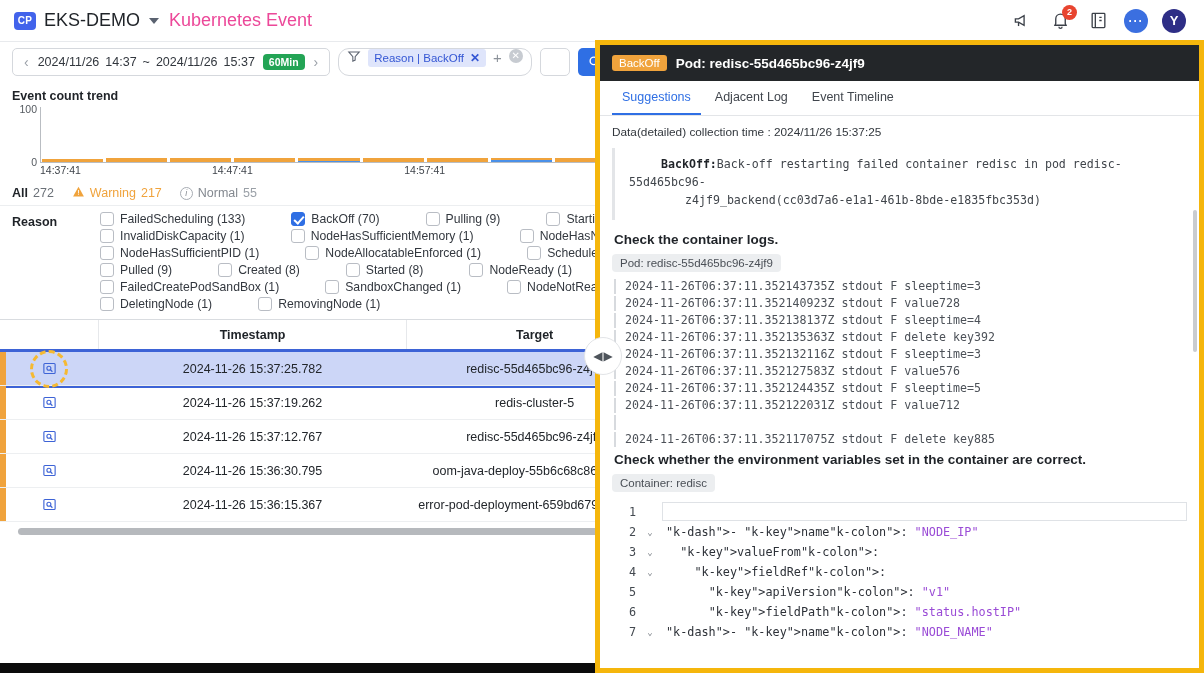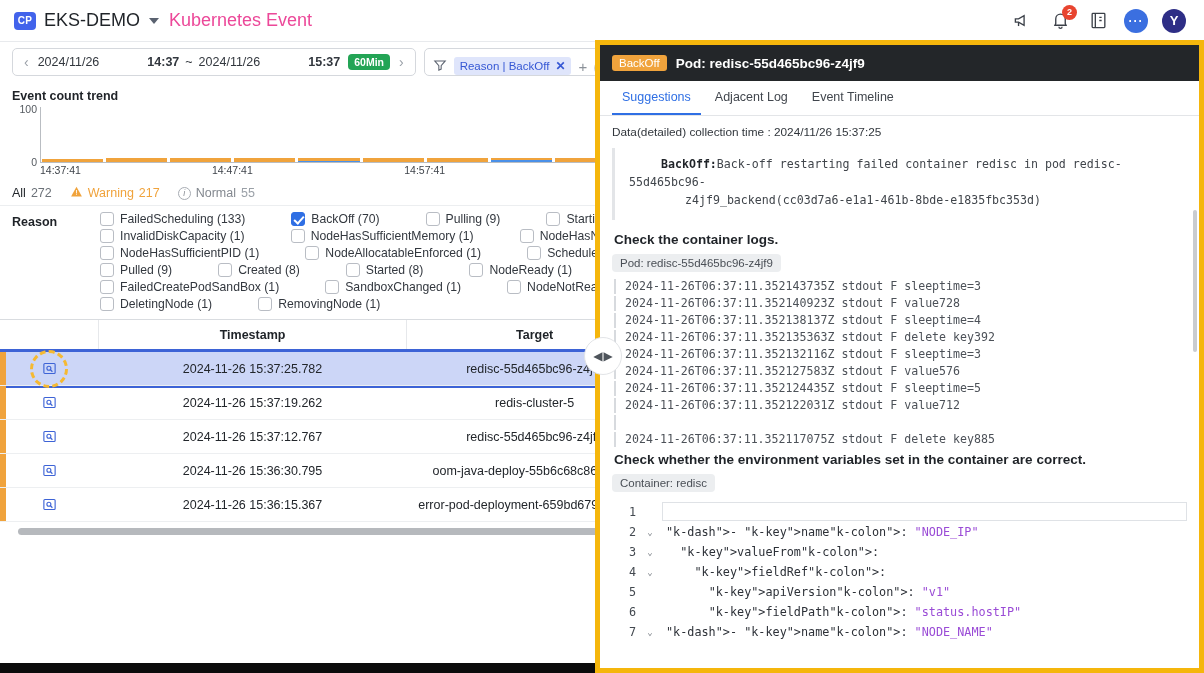--- a/index.html
+++ b/index.html
@@ -37,26 +37,26 @@
     display:flex;align-items:center;justify-content:center;font-size:13px;font-weight:bold;}
 
   
   .toolbar { height:40px; display:flex; align-items:center; padding:0 12px; gap:8px;
              border-top:1px solid #e8eaed; }
   .daterange {
     display:flex; align-items:center; gap:6px; height:28px; padding:0 8px;
     border:1px solid #d5d8dd; border-radius:5px; background:#fff; font-size:12.5px; color:#32373e;
   }
   .arrow-btn { color:#9aa0a8; font-size:14px; padding:0 3px; cursor:default; }
-  .dt-strong { font-weight:bold;margin-left:42px; }
+  .dt-strong { font-weight:normal; }
   .pill-60 { background:#23a455; color:#fff; font-size:10.5px; font-weight:bold;
              padding:2px 6px; border-radius:4px; margin-left:2px; }
   .filterbox {
-    display:flex; align-items:flex-end; gap:7px; height:28px; padding:0 8px; min-width:188px;
-    border:1px solid #d5d8dd; border-radius:5px; background:#fff;
+    display:flex; align-items:flex-start; gap:7px; height:28px; padding:0 8px; min-width:188px;
+    border:1px solid #d5d8dd; border-radius:11px; background:#fff;
   }
   .chip {
     background:#dfe5fb; color:#3557d4; font-size:11.5px; padding:2px 6px; border-radius:3px;
     display:flex; align-items:center; gap:6px;
   }
   .chip .x { font-size:12px; font-weight:bold; }
   .plus { color:#8b9199; font-size:15px; }
   .clear-x { width:14px;height:14px;border-radius:50%;background:#c7cbd1;color:#fff;
              font-size:10px; display:flex; align-items:center; justify-content:center;}
   .blankbox { width:30px; height:28px; border:1px solid #d5d8dd; border-radius:5px; background:#fff; }
@@ -74,21 +74,21 @@
   .bars { position:absolute; inset:0; display:flex; align-items:flex-end; gap:3px; padding:0 1px; }
   .bar { flex:1; display:flex; flex-direction:column; justify-content:flex-end; height:100%; }
   .bar .warn { background:#f0a33c; width:100%; }
   .bar .norm { background:#4a90e8; width:100%; }
   .xaxis { position:relative; height:16px; margin-left:30px; font-size:10.5px; color:#3f444b; }
   .xtick { position:absolute; top:1px; transform:translateX(-50%); white-space:nowrap; }
 
   
   .counts { display:flex; align-items:center; gap:18px; padding:6px 12px 4px 12px; font-size:12.5px; }
   .c-item { display:flex; align-items:center; gap:5px; }
-  .c-lab-bold { font-weight:normal; color:#1f2328; }
+  .c-lab-bold { font-weight:bold; color:#1f2328; }
   .c-val { color:#6b7178; }
   .warn-tri { color:#f0a33c; font-size:13px; }
   .warn-text { color:#f0a33c; }
   .warn-val { color:#f0a33c; }
   .info-circ { width:13px;height:13px;border-radius:50%;border:1.4px solid #a7acb3;color:#8d9299;
                font-size:9px; display:flex;align-items:center;justify-content:center; font-style:italic;}
   .norm-text { color:#83888f; }
   .norm-val { color:#9aa0a7; }
 
   

